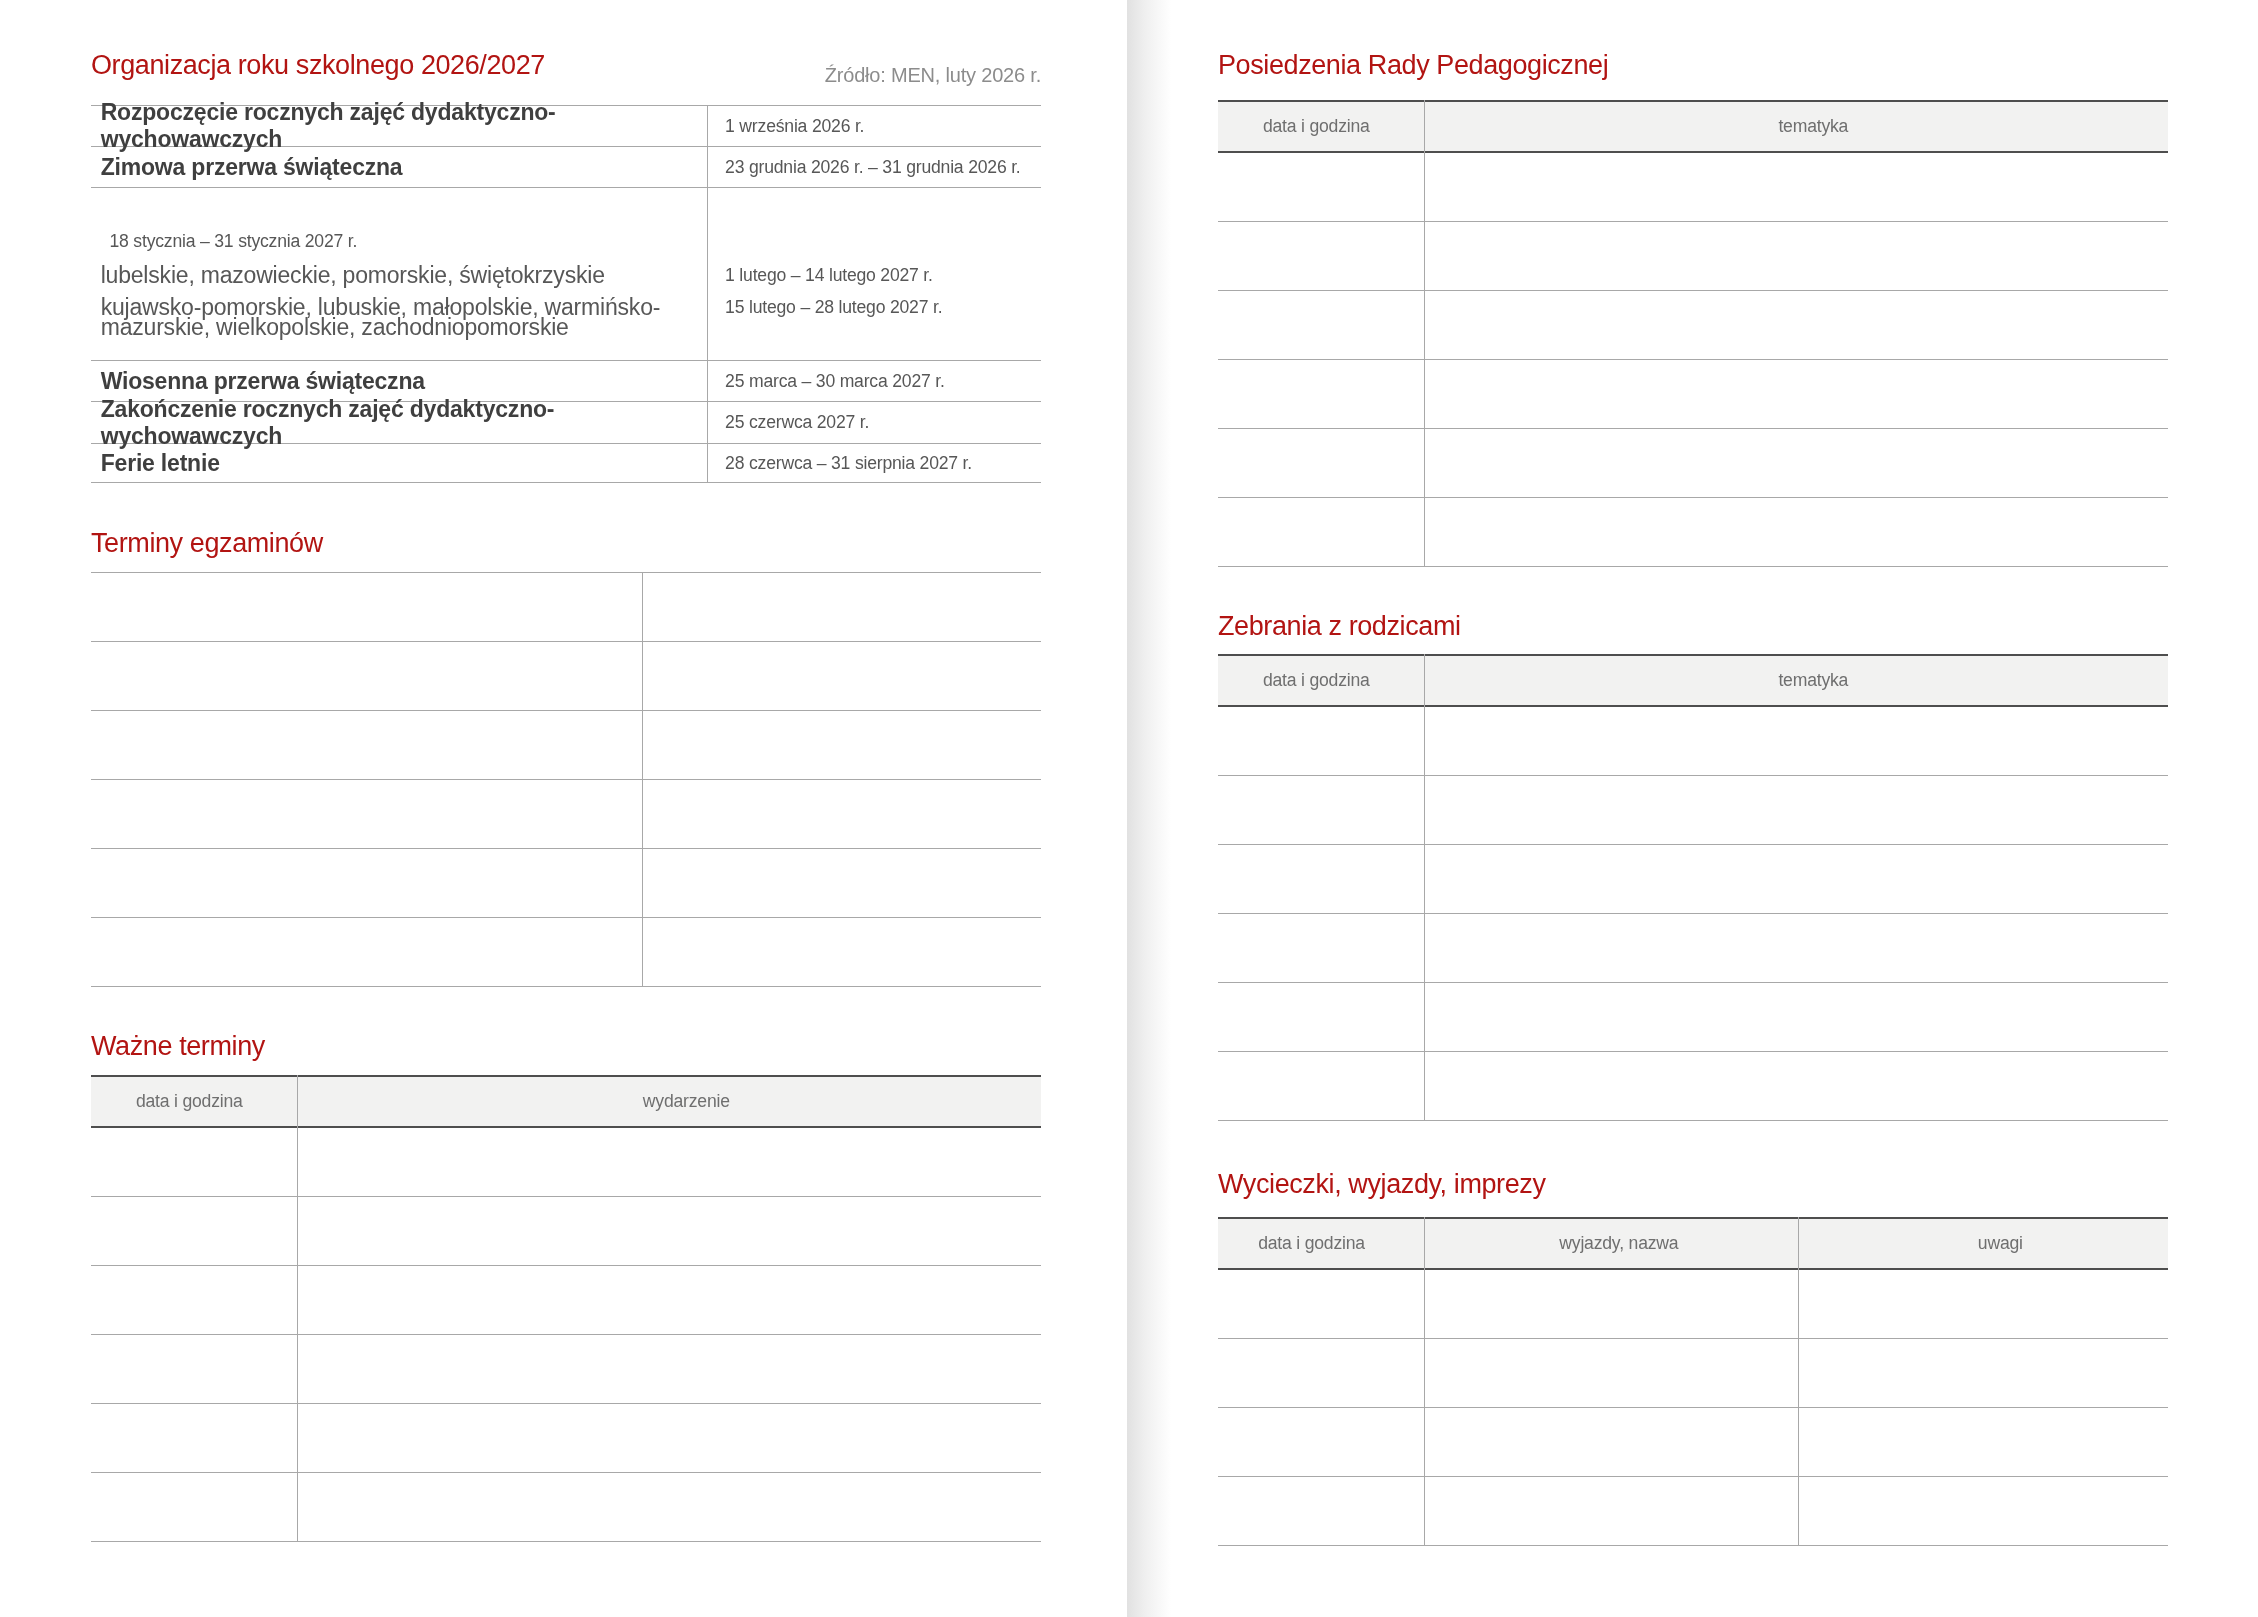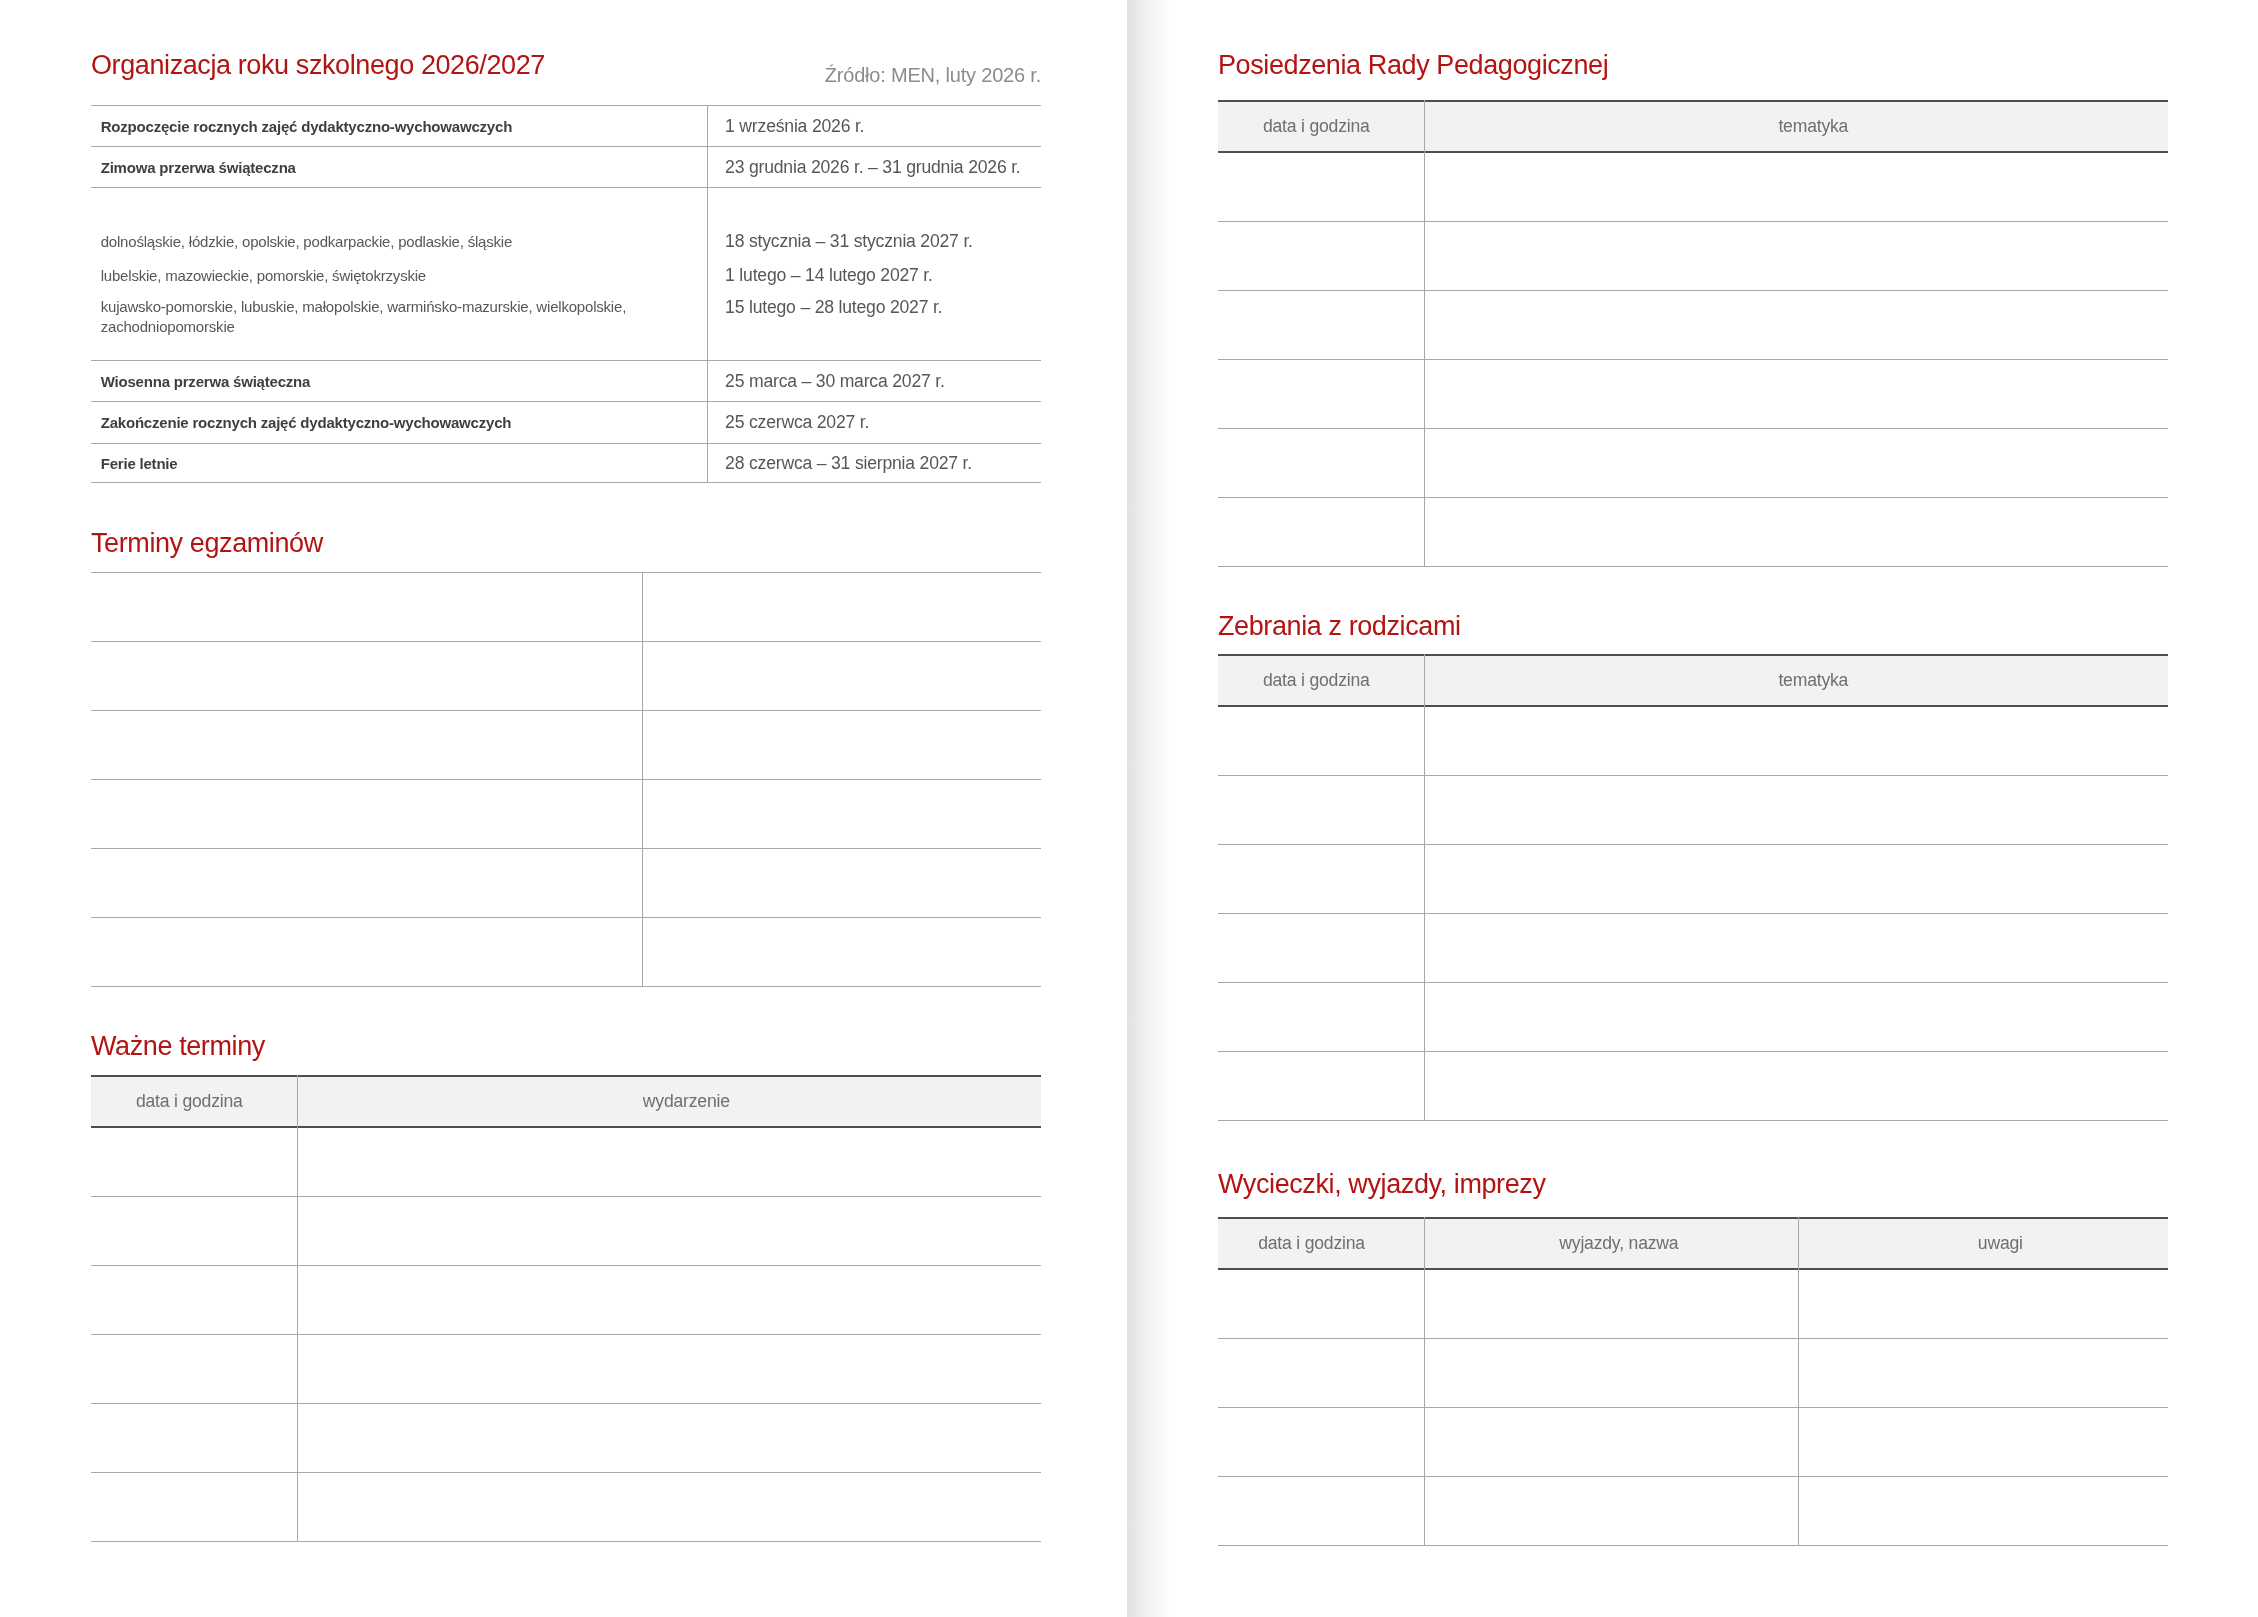--- a/index.html
+++ b/index.html
@@ -32,21 +32,21 @@
   .source-note{
     position:absolute;right:0;top:64px;font-size:20px;color:var(--source);white-space:nowrap;
   }
   .tbl{position:absolute;left:0;width:100%;}
   .tbl.thin-top{border-top:0.9px solid var(--line);}
   .vl{position:absolute;top:0;bottom:0;width:0.9px;background:var(--line);}
   
   .srow{display:flex;border-bottom:0.9px solid var(--line);}
   .sgroup{border-bottom:0.9px solid var(--line);}
   .sub{display:flex;}
-  .cl{width:64.8%;padding-left:9.7px;display:flex;align-items:center;font-size:15px;}
+  .cl{width:64.8%;padding-left:9.7px;display:flex;align-items:center;font-size:23px;}
   .cr{width:35.2%;padding-left:18.5px;display:flex;align-items:center;font-size:17.6px;color:var(--ink);}
   .bold{font-weight:700;color:var(--ink-bold);}
   .reg{color:var(--ink);}
   .wrapcap{max-width:573px;line-height:20px;}
   .top-align{align-items:flex-start;padding-top:5.3px;}
   .h46{height:41px}.h47{height:41px}.h48{height:42px}.h44{height:39px}
   .h41{height:36px}.h39{height:34px}.h38{height:34px}.h77{height:68px}
   
   .erow{height:69px;border-bottom:0.9px solid var(--line);}
   .brow{height:69px;border-bottom:0.9px solid var(--line);}
@@ -77,21 +77,20 @@
       </div>
       <div class="srow h46">
         <div class="cl bold">Zimowa przerwa świąteczna</div>
         <div class="cr">23 grudnia 2026 r. – 31 grudnia 2026 r.</div>
       </div>
       <div class="sgroup">
         <div class="sub h41">
           <div class="cr"></div>
         </div>
         <div class="sub h39">
-          <div class="cl reg">dolnośląskie, łódzkie, opolskie, podkarpackie, podlaskie, śląskie</div>
           <div class="cr">18 stycznia – 31 stycznia 2027 r.</div>
         </div>
         <div class="sub h38">
           <div class="cl reg">lubelskie, mazowieckie, pomorskie, świętokrzyskie</div>
           <div class="cr">1 lutego – 14 lutego 2027 r.</div>
         </div>
         <div class="sub h77">
           <div class="cl reg top-align">
             <span class="wrapcap">kujawsko-pomorskie, lubuskie, małopolskie, warmińsko-mazurskie, wielkopolskie, zachodniopomorskie</span>
           </div>

